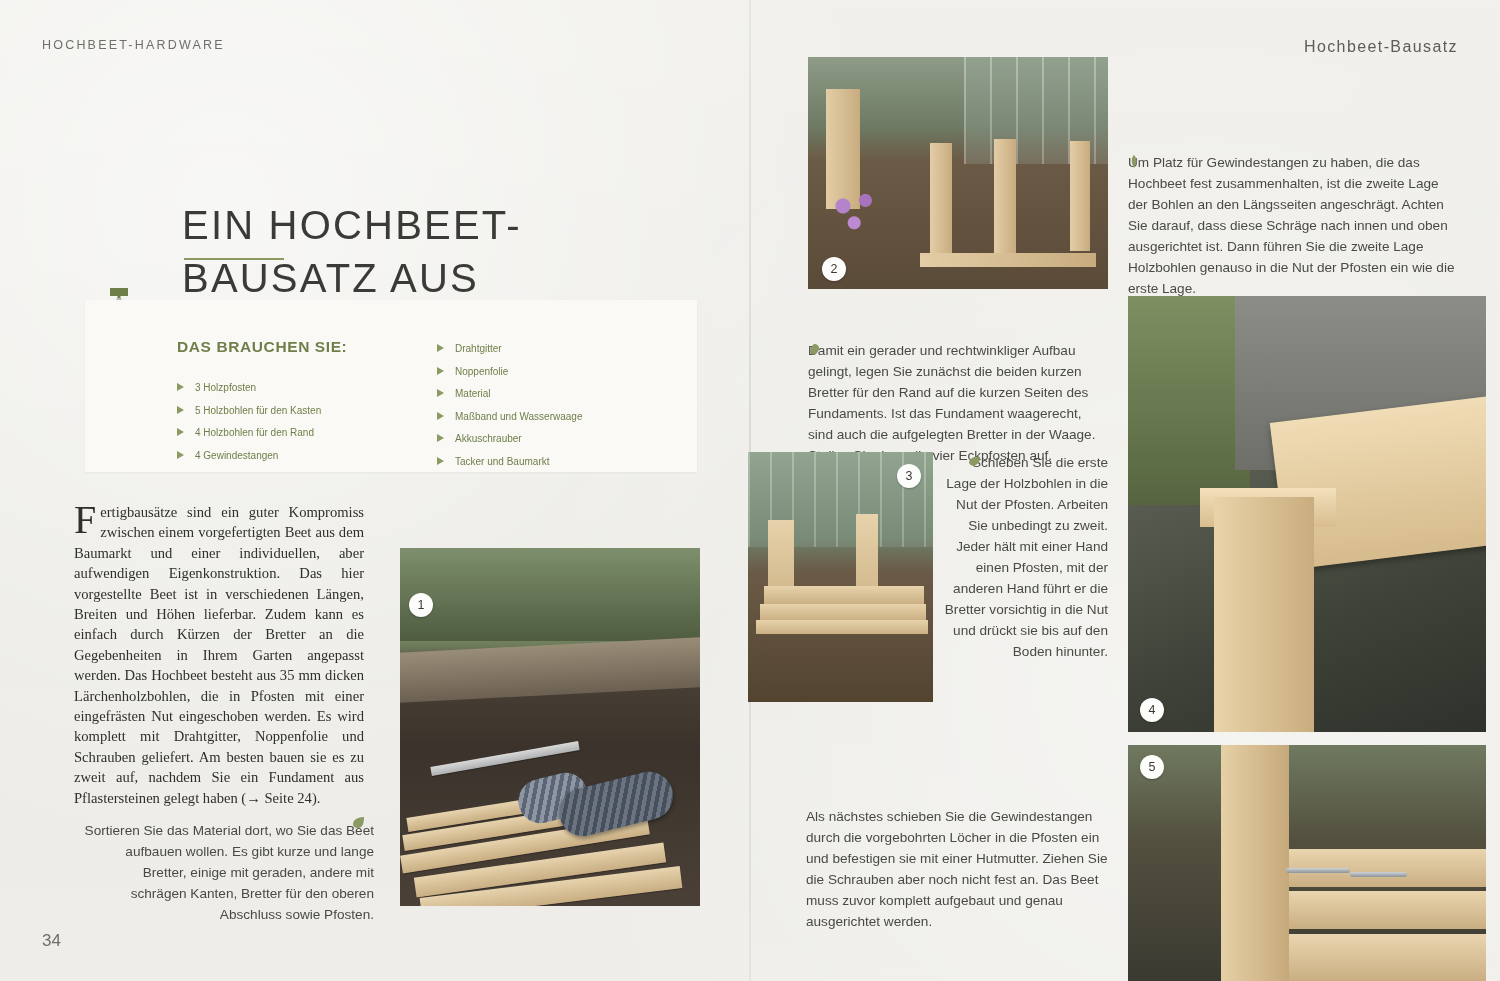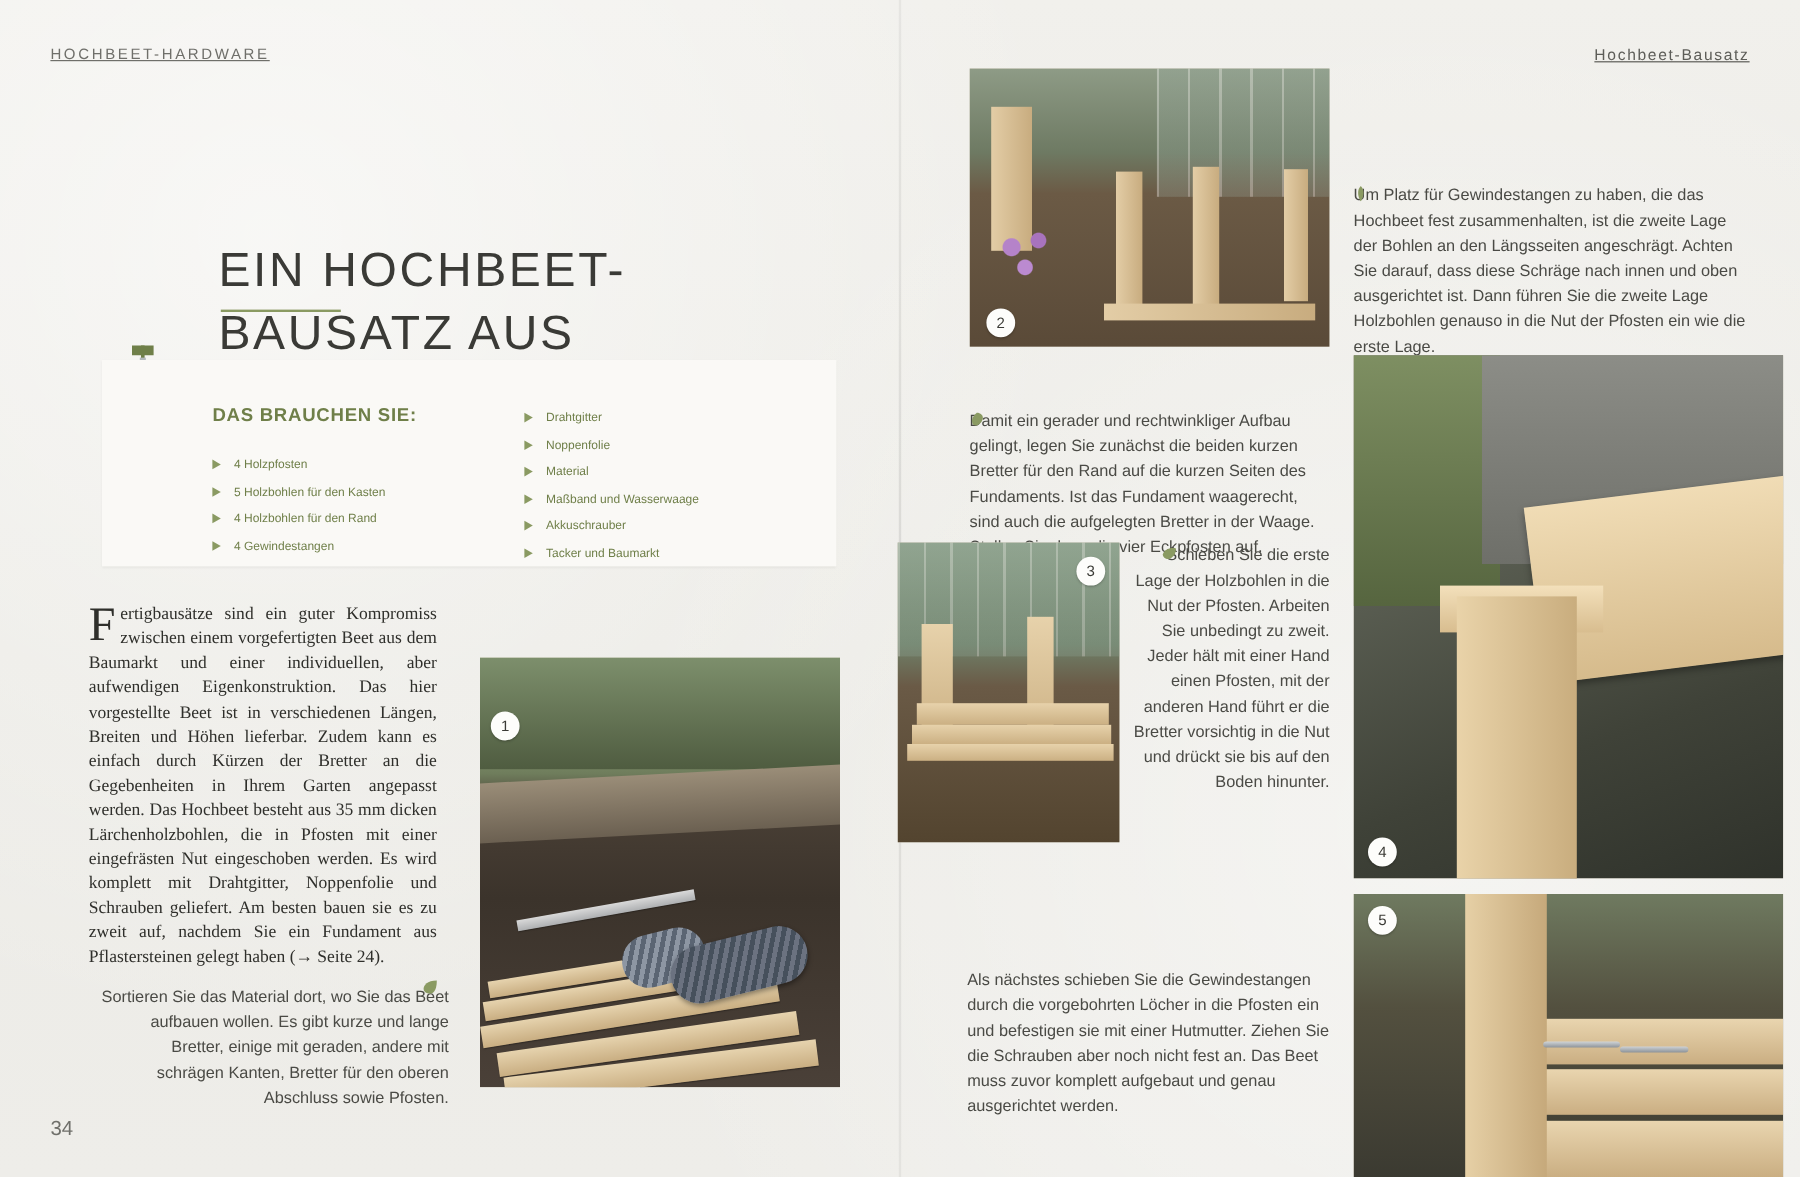--- a/index.html
+++ b/index.html
@@ -23,24 +23,23 @@
   .gutter{
     position:absolute;left:749px;top:0;width:2px;height:981px;
     background:linear-gradient(180deg, rgba(0,0,0,.05), rgba(0,0,0,.09), rgba(0,0,0,.05));
   }
 
   
   .runhead{
     position:absolute;
     font-size:12.5px;letter-spacing:2.2px;color:#6f6f6a;
     text-transform:uppercase;
-    text-decoration:underline;
   }
   .runhead.left{left:42px;top:38px;}
-  .runhead.right{right:42px;top:38px;letter-spacing:1.4px;text-transform:none;font-size:13px;color:#5d5d58;}
+  .runhead.right{right:42px;top:38px;letter-spacing:1.4px;text-transform:none;font-size:16px;color:#5d5d58;}
   .folio{
     position:absolute;bottom:30px;font-size:17px;color:#6f6f6a;
   }
   .folio.left{left:42px;}
   .folio.right{right:42px;}
 
   
   .title{
     position:absolute;left:182px;top:172px;width:520px;
     font-size:40px;letter-spacing:2.2px;line-height:1.33;
@@ -181,21 +180,21 @@
     <path d="M22 6 h18 v8 h-18 z" fill="#6f7f49"></path>
     <rect x="28.5" y="16" width="5" height="92" fill="#b4b9bd"></rect>
     <path d="M18 108 q13 -10 26 0 l4 30 q-17 22 -34 0 z" fill="#d7dadd" stroke="#b9bec2" stroke-width="1.5"></path>
   </svg>
 
   <div class="matbox">
     <h3>DAS BRAUCHEN SIE:</h3>
 
     <div class="mat-col c1">
       <ul>
-        <li><span class="arrow"></span><span>4 Holzpfosten</span></li>
+        <li><span class="arrow"></span><span>3 Holzpfosten</span></li>
         <li><span class="arrow"></span><span>5 Holzbohlen für den Kasten</span></li>
         <li><span class="arrow"></span><span>4 Holzbohlen für den Rand</span></li>
         <li><span class="arrow"></span><span>4 Gewindestangen</span></li>
       </ul>
     </div>
 
     <div class="mat-col c2">
       <ul>
         <li><span class="arrow"></span><span>Drahtgitter</span></li>
         <li><span class="arrow"></span><span>Noppenfolie</span></li>

